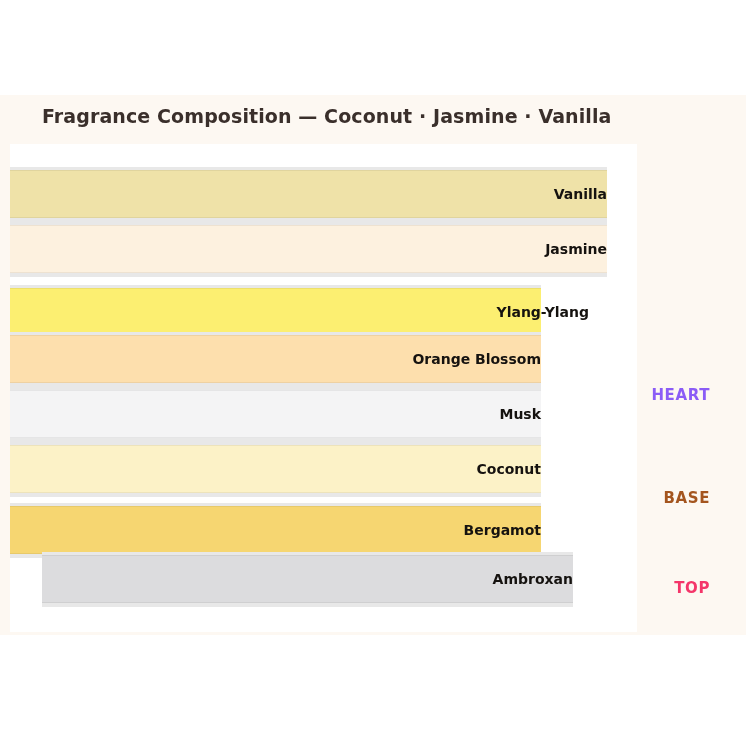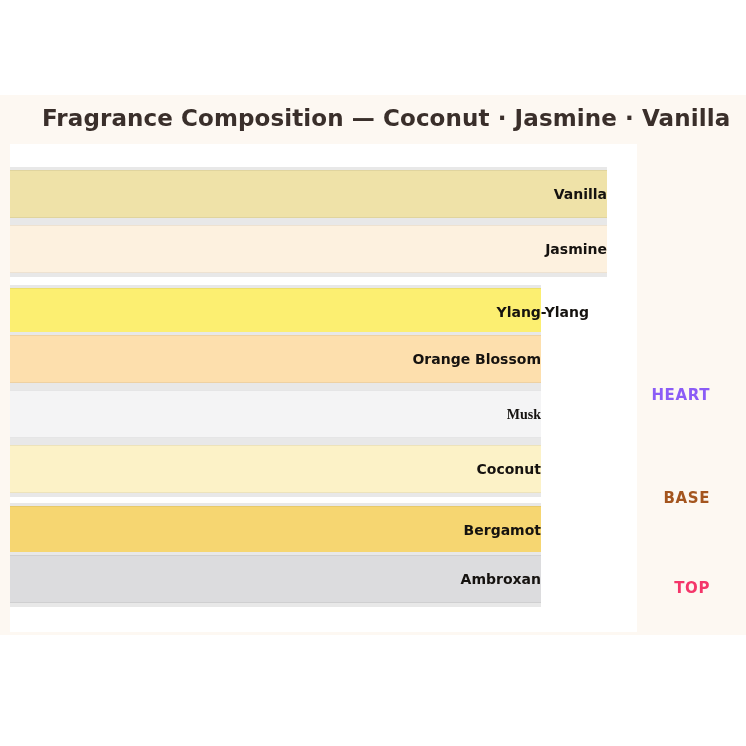--- a/index.html
+++ b/index.html
@@ -29,21 +29,21 @@
     top: 49px;
     width: 627px;
     height: 488px;
     background: #ffffff;
   }
 
   #chart-title {
     position: absolute;
     left: 42px;
     top: 10px;
-    font-size: 23px;
+    font-size: 19px;
     font-weight: bold;
     color: #3A2F2B;
     letter-spacing: 0.1px;
     white-space: nowrap;
   }
 
   .bar-row {
     position: absolute;
     left: 0;
     height: 55px;
@@ -111,36 +111,36 @@
       <div class="bar-row" style="top: 141px; width: 476px; padding-left: 48px;">
         <div class="bar-track" style="width: 531px; background: rgb(232, 232, 232);"></div>
         <div class="bar-fill" style="width: 531px; background: rgb(252, 239, 113);"></div>
         <div class="bar-label" style="width: 531px;">Ylang-Ylang</div>
       </div>
       <div class="bar-row" style="top: 188px; width: 531px;">
         <div class="bar-track" style="width: 531px; background: rgb(232, 232, 232);"></div>
         <div class="bar-fill" style="width: 531px; background: rgb(253, 223, 173);"></div>
         <div class="bar-label" style="width: 531px;">Orange Blossom</div>
       </div>
-      <div class="bar-row" style="top: 243px; width: 531px; font-family: Liberation Serif, serif;">
+      <div class="bar-row" style="top: 243px; width: 531px;">
         <div class="bar-track" style="width: 531px; background: rgb(232, 232, 232);"></div>
         <div class="bar-fill" style="width: 531px; background: rgb(244, 244, 245);"></div>
         <div class="bar-label" style="width: 531px;">Musk</div>
       </div>
       <div class="bar-row" style="top: 298px; width: 531px;">
         <div class="bar-track" style="width: 531px; background: rgb(232, 232, 232);"></div>
         <div class="bar-fill" style="width: 531px; background: rgb(252, 242, 199);"></div>
         <div class="bar-label" style="width: 531px;">Coconut</div>
       </div>
       <div class="bar-row" style="top: 359px; width: 531px;">
         <div class="bar-track" style="width: 531px; background: rgb(232, 232, 232);"></div>
         <div class="bar-fill" style="width: 531px; background: rgb(246, 214, 113);"></div>
         <div class="bar-label" style="width: 531px;">Bergamot</div>
       </div>
-      <div class="bar-row" style="top: 408px; width: 531px;">
+      <div class="bar-row" style="top: 408px; width: 531px; margin-left: 32px;">
         <div class="bar-track" style="width: 531px; background: rgb(232, 232, 232);"></div>
         <div class="bar-fill" style="width: 531px; background: rgb(220, 220, 222);"></div>
         <div class="bar-label" style="width: 531px;">Ambroxan</div>
       </div>
     </div>
 
   <div id="note-labels">
 
   <div class="note-label" style="top: 291px; color: #8b5cf6;">HEART</div>
       <div class="note-label" style="top: 394px; color: rgb(164, 85, 31);">BASE</div>

